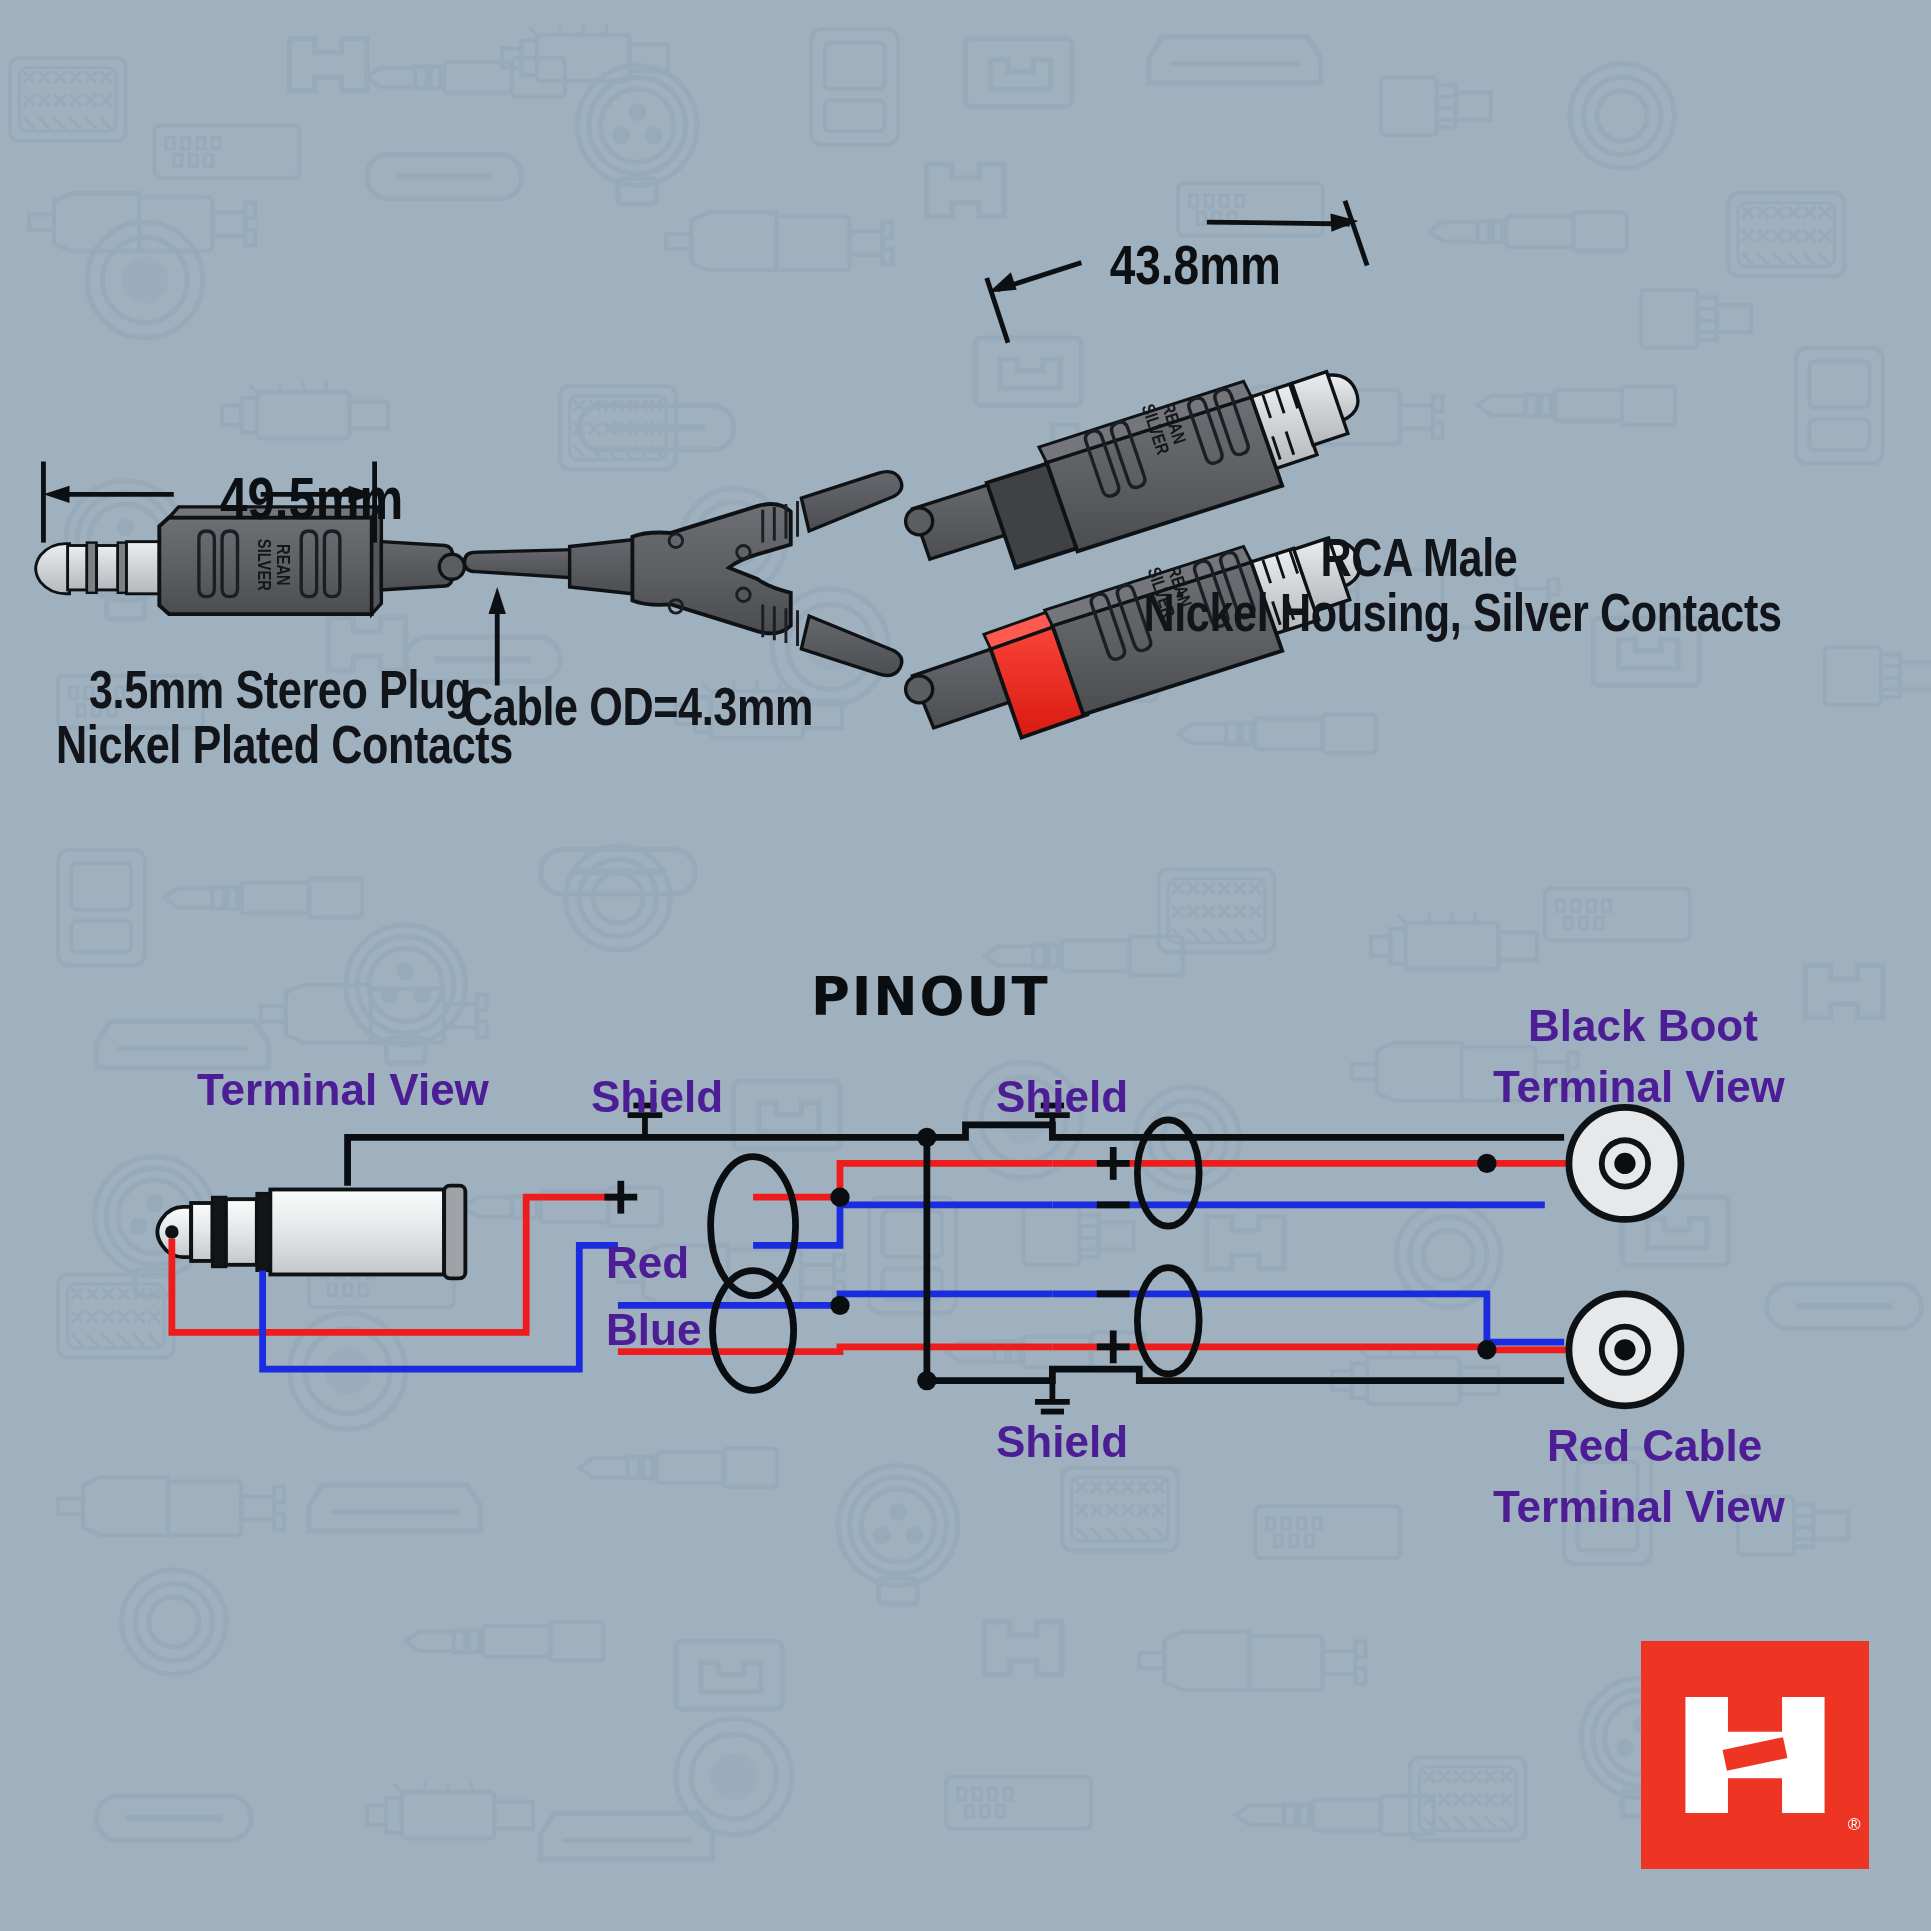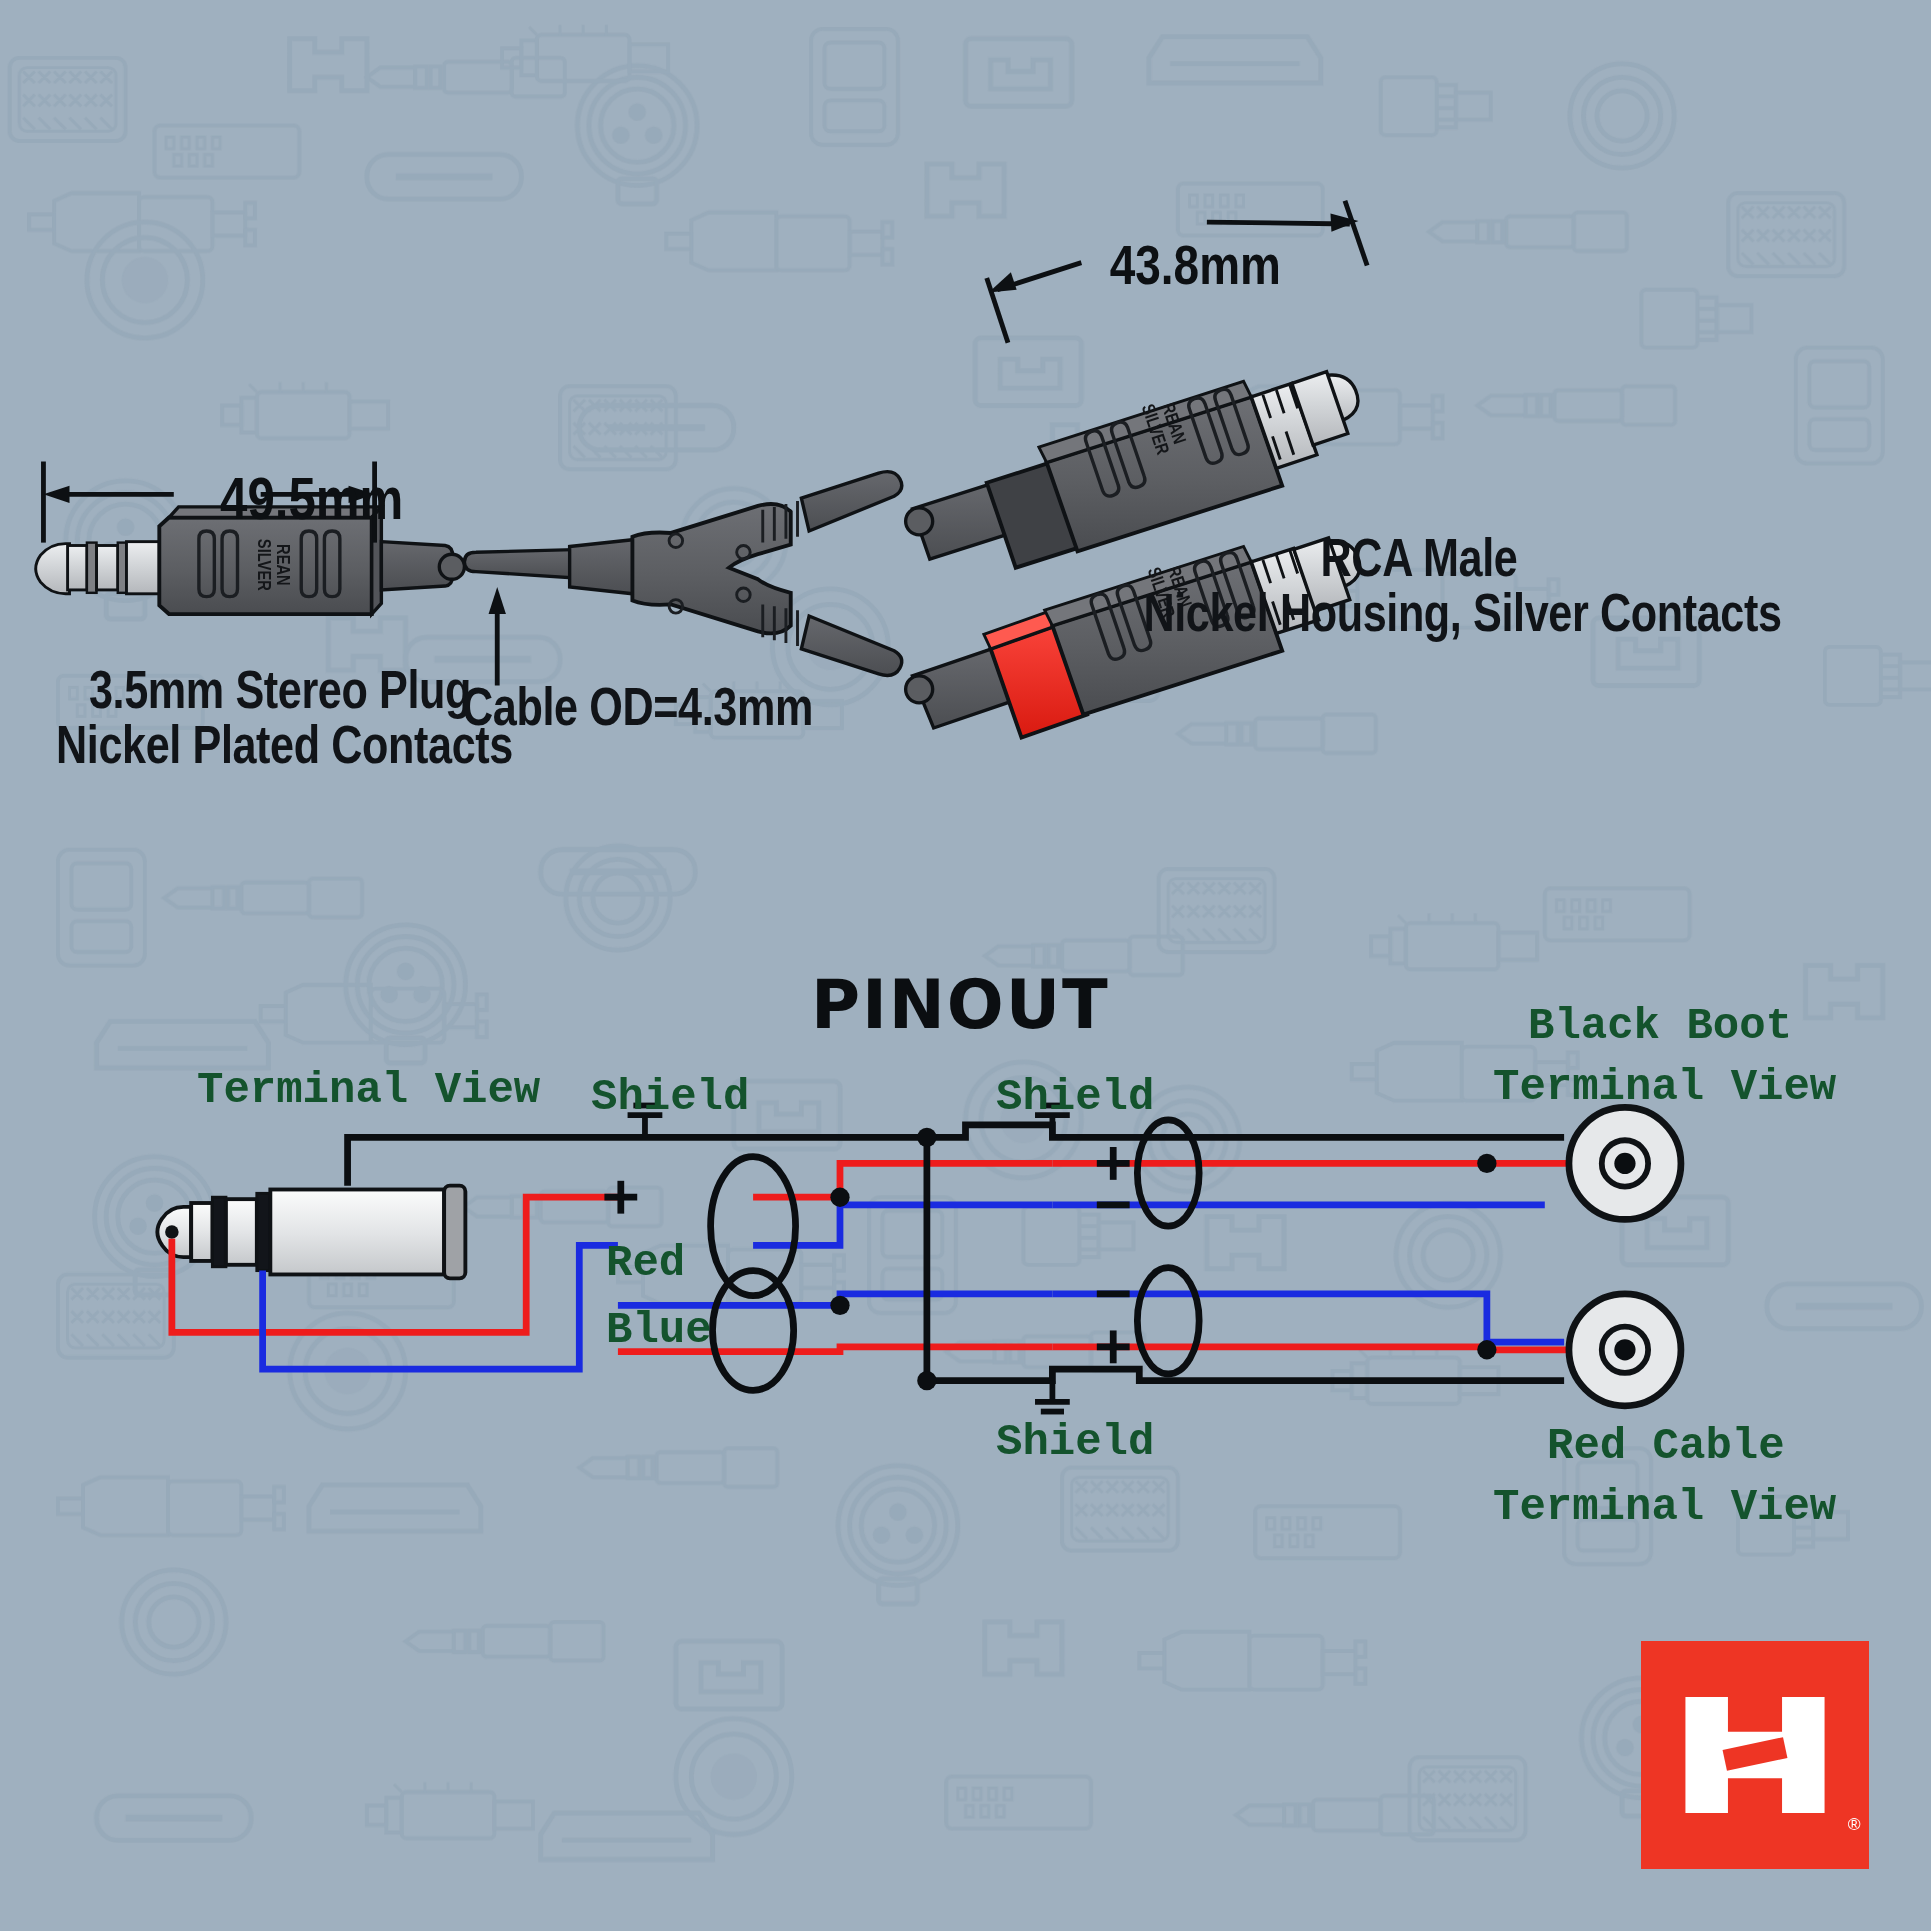--- a/index.html
+++ b/index.html
@@ -24,22 +24,22 @@
     white-space:nowrap;
   }
   .dim{
     position:absolute;
     font-family:"Liberation Sans Narrow","Liberation Sans",sans-serif;
     font-weight:bold;color:#0d1013;white-space:nowrap;
     transform:scaleX(0.82);
   }
   .pinlbl{
     position:absolute;
-    font-family:Liberation Mono, monospace;
-    font-weight:bold;color:#14532d;white-space:nowrap;
+    font-family:Liberation Sans, sans-serif;
+    font-weight:bold;color:#4c1d95;white-space:nowrap;
     letter-spacing:0px;
   }
   .title{
     position:absolute;
     font-family:"DejaVu Sans","Liberation Sans",sans-serif;
     font-weight:bold;color:#0b0e11;white-space:nowrap;
     letter-spacing:1.9px;
   }
 </style>
 </head>
@@ -521,21 +521,21 @@
   <div class="dim" style="left:1091px;top:232px;font-size:56px;">43.8mm</div>
 
   <div class="cap" style="left:0px;top:661px;width:560px;font-size:54px;">3.5mm Stereo Plug</div>
   <div class="cap" style="left:0px;top:716px;width:560px;font-size:54px;">Nickel Plated Contacts</div>
 
   <div class="cap" style="left:367px;top:678px;width:541px;font-size:54px;">Cable OD=4.3mm</div>
 
   <div class="cap" style="left:1139px;top:529px;width:560px;font-size:54px;">RCA Male</div>
   <div class="cap" style="left:1072px;top:584px;width:714px;font-size:54px;">Nickel Housing, Silver Contacts</div>
 
-  <div class="title" style="left:811px;top:966px;font-size:67px;">PINOUT</div>
+  <div class="title" style="left:811px;top:966px;font-size:53px;">PINOUT</div>
 
   <div class="pinlbl" style="left:197px;top:1065px;font-size:44px;">Terminal View</div>
 
   <div class="pinlbl" style="left:591px;top:1072px;font-size:44px;">Shield</div>
 
   <div class="pinlbl" style="left:996px;top:1072px;font-size:44px;">Shield</div>
 
   <div class="pinlbl" style="left:996px;top:1417px;font-size:44px;">Shield</div>
 
   <div class="pinlbl" style="left:606px;top:1238px;font-size:44px;">Red</div>

